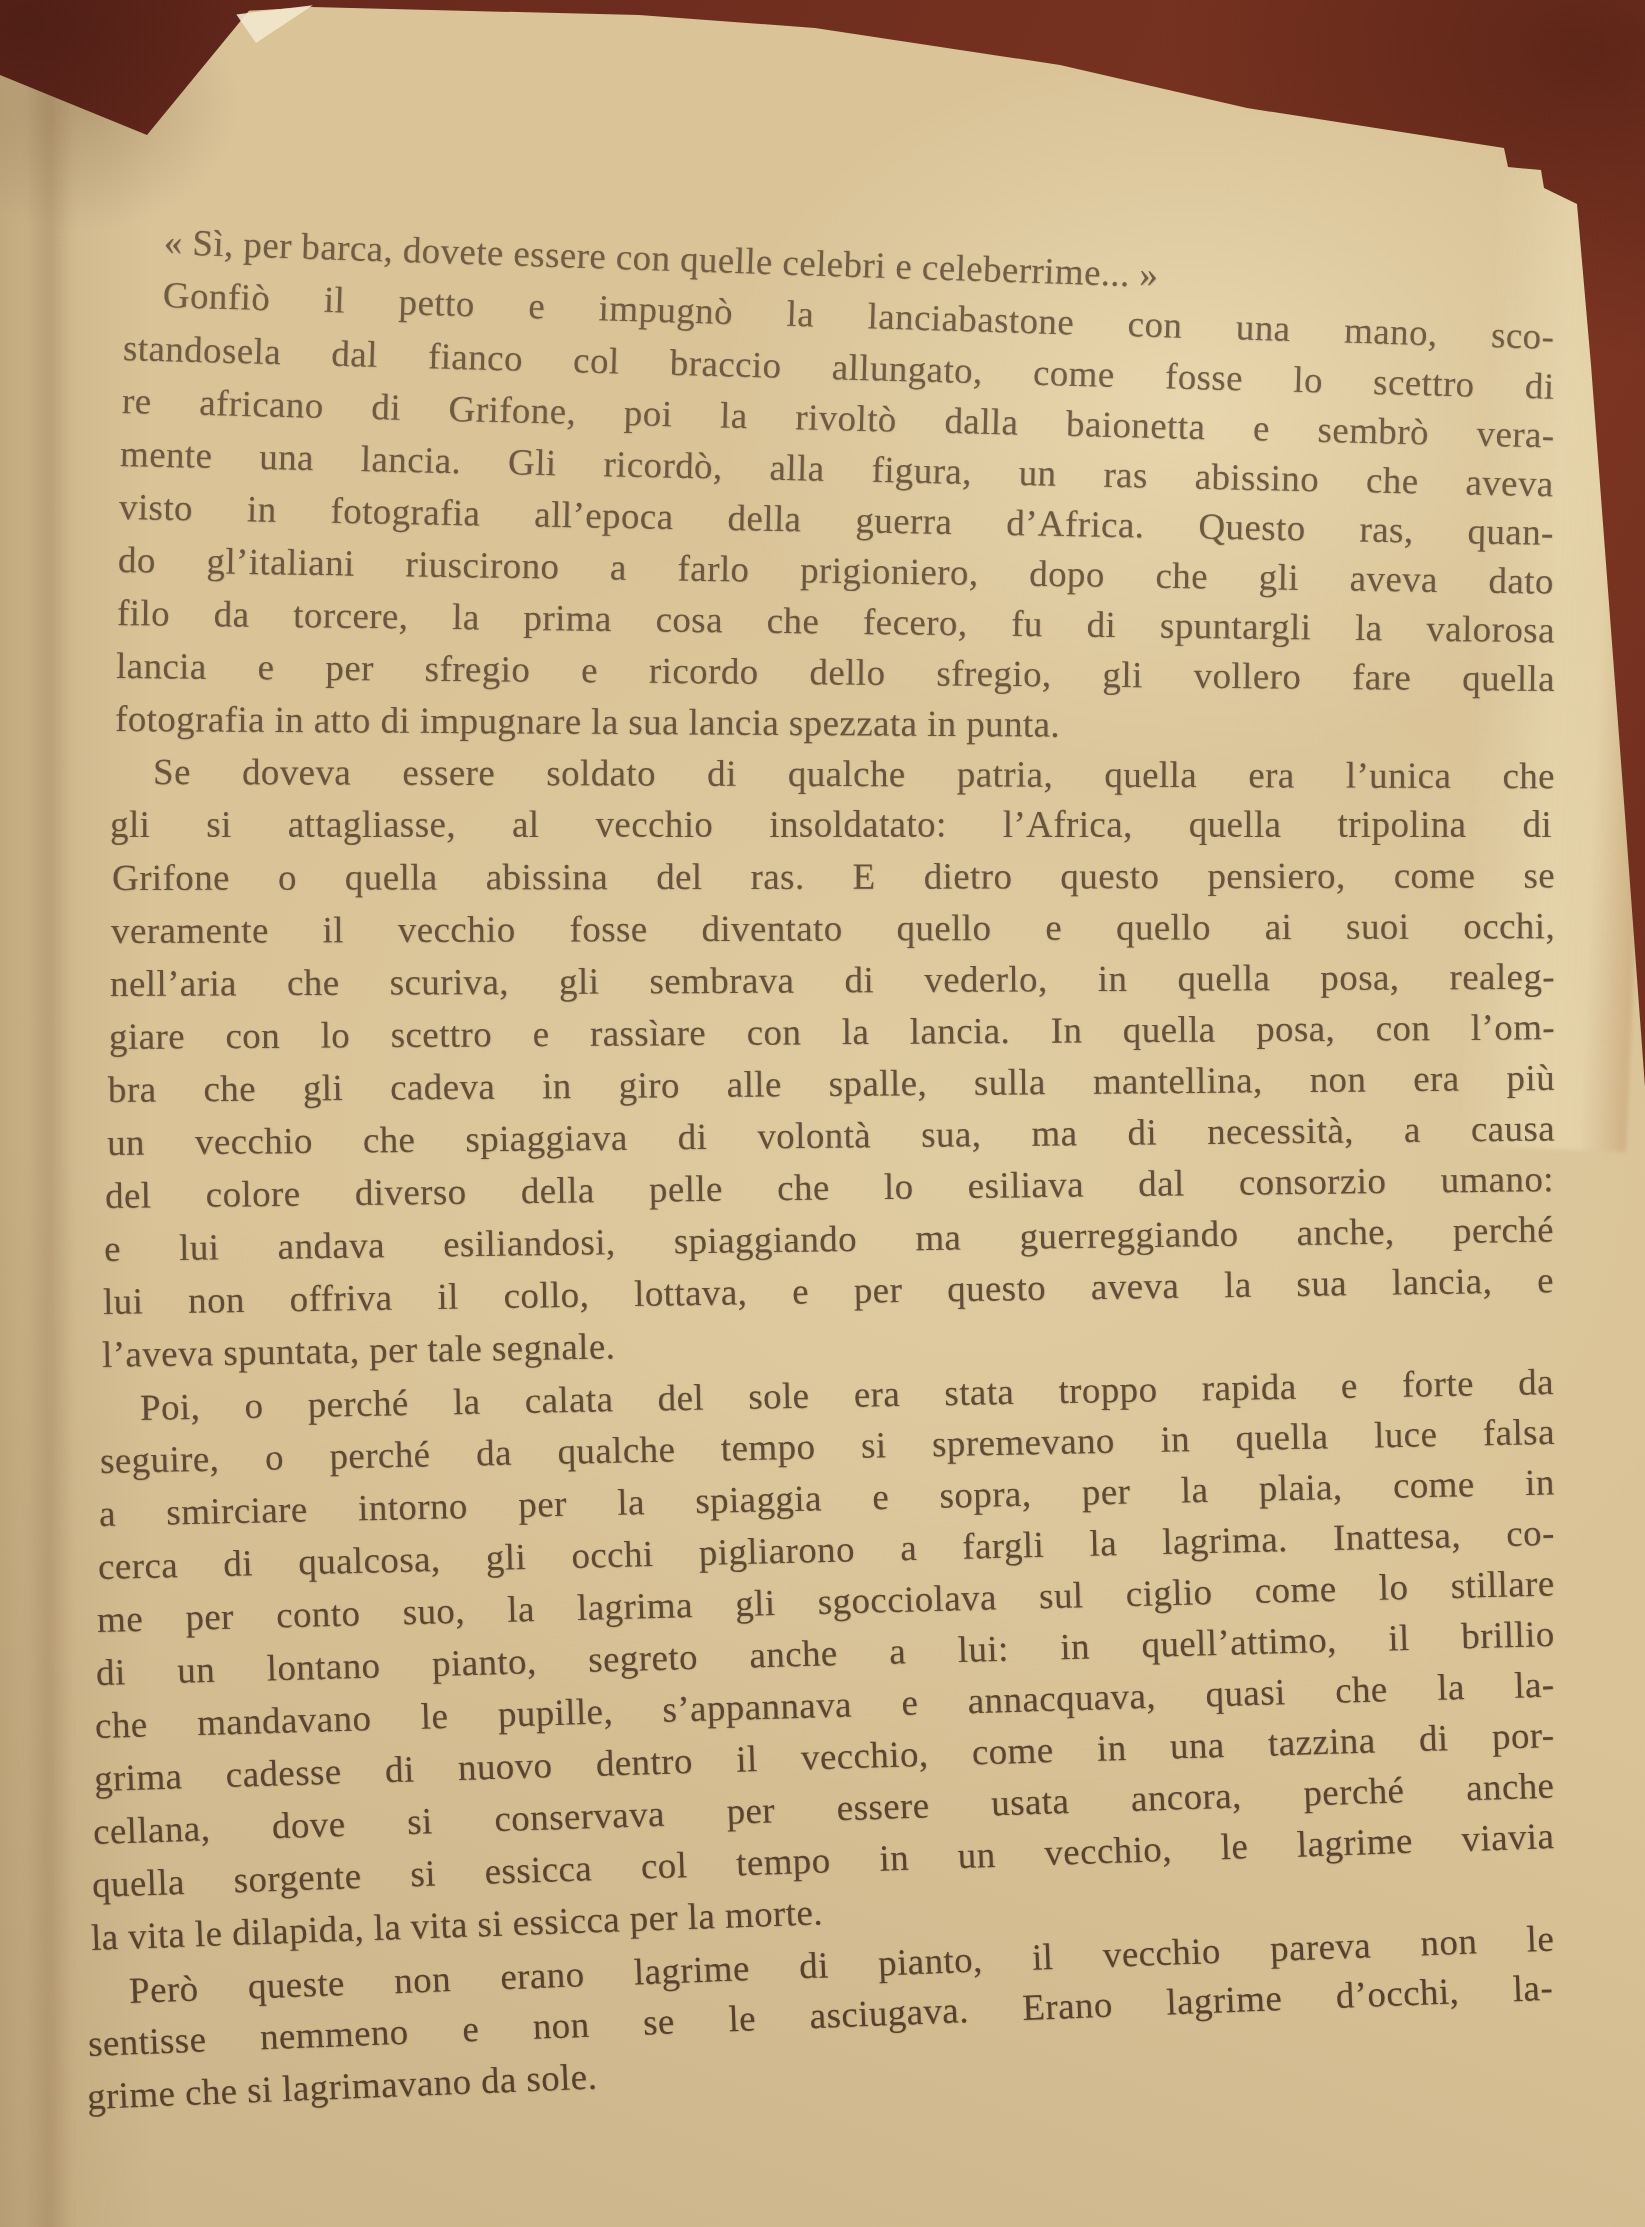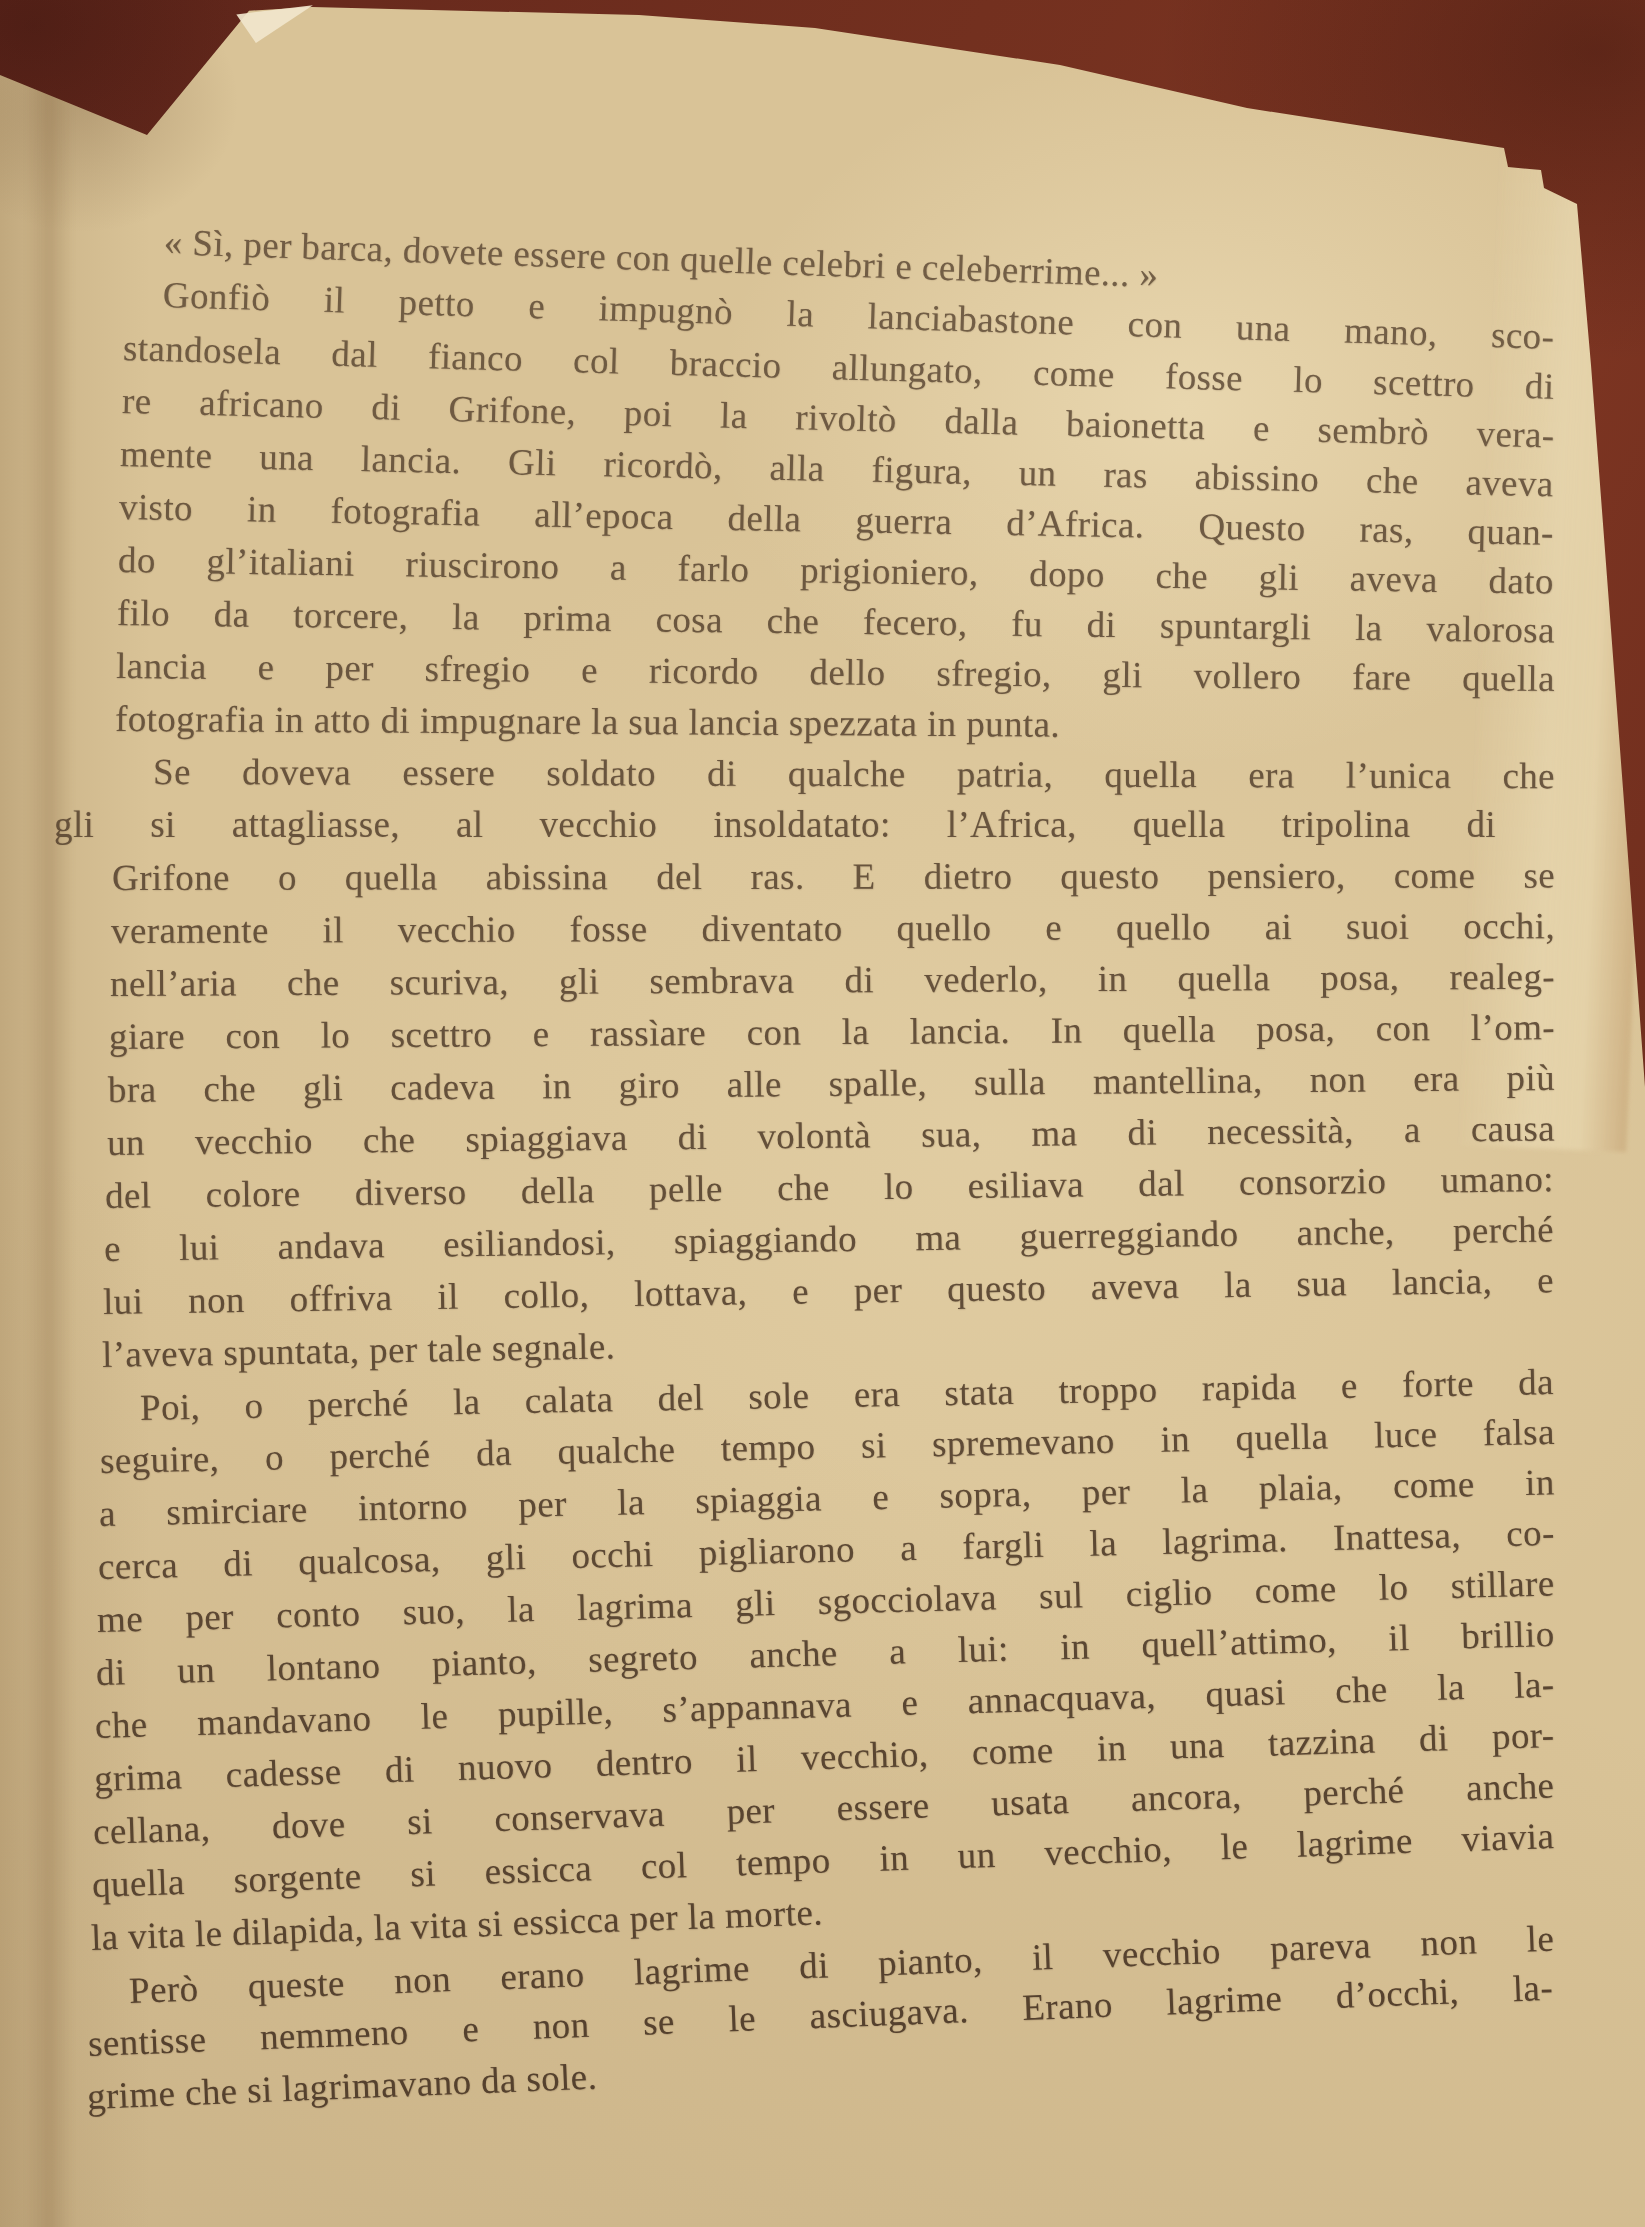--- a/index.html
+++ b/index.html
@@ -78,21 +78,21 @@
         <div class="line" style="margin-left: 163px; width: 1392px; transform: rotate(1.727deg); opacity: 0.786;">Gonfiò il petto e impugnò la lanciabastone con una mano, sco-</div>
         <div class="line" style="margin-left: 123px; width: 1432px; transform: rotate(1.555deg); opacity: 0.792;">standosela dal fianco col braccio allungato, come fosse lo scettro di</div>
         <div class="line" style="margin-left: 122px; width: 1433px; transform: rotate(1.382deg); opacity: 0.798;">re africano di Grifone, poi la rivoltò dalla baionetta e sembrò vera-</div>
         <div class="line" style="margin-left: 120px; width: 1434px; transform: rotate(1.209deg); opacity: 0.804;">mente una lancia. Gli ricordò, alla figura, un ras abissino che aveva</div>
         <div class="line" style="margin-left: 119px; width: 1435px; transform: rotate(1.036deg); opacity: 0.81;">visto in fotografia all’epoca della guerra d’Africa. Questo ras, quan-</div>
         <div class="line" style="margin-left: 118px; width: 1436px; transform: rotate(0.864deg); opacity: 0.816;">do gl’italiani riuscirono a farlo prigioniero, dopo che gli aveva dato</div>
         <div class="line" style="margin-left: 117px; width: 1438px; transform: rotate(0.691deg); opacity: 0.822;">filo da torcere, la prima cosa che fecero, fu di spuntargli la valorosa</div>
         <div class="line" style="margin-left: 116px; width: 1439px; transform: rotate(0.518deg); opacity: 0.828;">lancia e per sfregio e ricordo dello sfregio, gli vollero fare quella</div>
         <div class="line para-end" style="margin-left: 115px; width: 1440px; transform: rotate(0.345deg); opacity: 0.834;">fotografia in atto di impugnare la sua lancia spezzata in punta.</div>
         <div class="line" style="margin-left: 153px; width: 1402px; transform: rotate(0.173deg); opacity: 0.84;">Se doveva essere soldato di qualche patria, quella era l’unica che</div>
-        <div class="line" style="margin-left: 54px; width: 1442px; transform: rotate(0deg); opacity: 0.846;">gli si attagliasse, al vecchio insoldatato: l’Africa, quella tripolina di</div>
+        <div class="line" style="margin-left: 110px; width: 1442px; transform: rotate(0deg); opacity: 0.846;">gli si attagliasse, al vecchio insoldatato: l’Africa, quella tripolina di</div>
         <div class="line" style="margin-left: 112px; width: 1443px; transform: rotate(-0.096deg); opacity: 0.852;">Grifone o quella abissina del ras. E dietro questo pensiero, come se</div>
         <div class="line" style="margin-left: 111px; width: 1444px; transform: rotate(-0.192deg); opacity: 0.858;">veramente il vecchio fosse diventato quello e quello ai suoi occhi,</div>
         <div class="line" style="margin-left: 110px; width: 1445px; transform: rotate(-0.287deg); opacity: 0.864;">nell’aria che scuriva, gli sembrava di vederlo, in quella posa, realeg-</div>
         <div class="line" style="margin-left: 109px; width: 1446px; transform: rotate(-0.383deg); opacity: 0.87;">giare con lo scettro e rassìare con la lancia. In quella posa, con l’om-</div>
         <div class="line" style="margin-left: 108px; width: 1447px; transform: rotate(-0.479deg); opacity: 0.876;">bra che gli cadeva in giro alle spalle, sulla mantellina, non era più</div>
         <div class="line" style="margin-left: 107px; width: 1448px; transform: rotate(-0.575deg); opacity: 0.882;">un vecchio che spiaggiava di volontà sua, ma di necessità, a causa</div>
         <div class="line" style="margin-left: 105px; width: 1449px; transform: rotate(-0.671deg); opacity: 0.888;">del colore diverso della pelle che lo esiliava dal consorzio umano:</div>
         <div class="line" style="margin-left: 104px; width: 1450px; transform: rotate(-0.767deg); opacity: 0.894;">e lui andava esiliandosi, spiaggiando ma guerreggiando anche, perché</div>
         <div class="line" style="margin-left: 103px; width: 1451px; transform: rotate(-0.862deg); opacity: 0.9;">lui non offriva il collo, lottava, e per questo aveva la sua lancia, e</div>
         <div class="line para-end" style="margin-left: 102px; width: 1452px; transform: rotate(-0.958deg); opacity: 0.906;">l’aveva spuntata, per tale segnale.</div>

